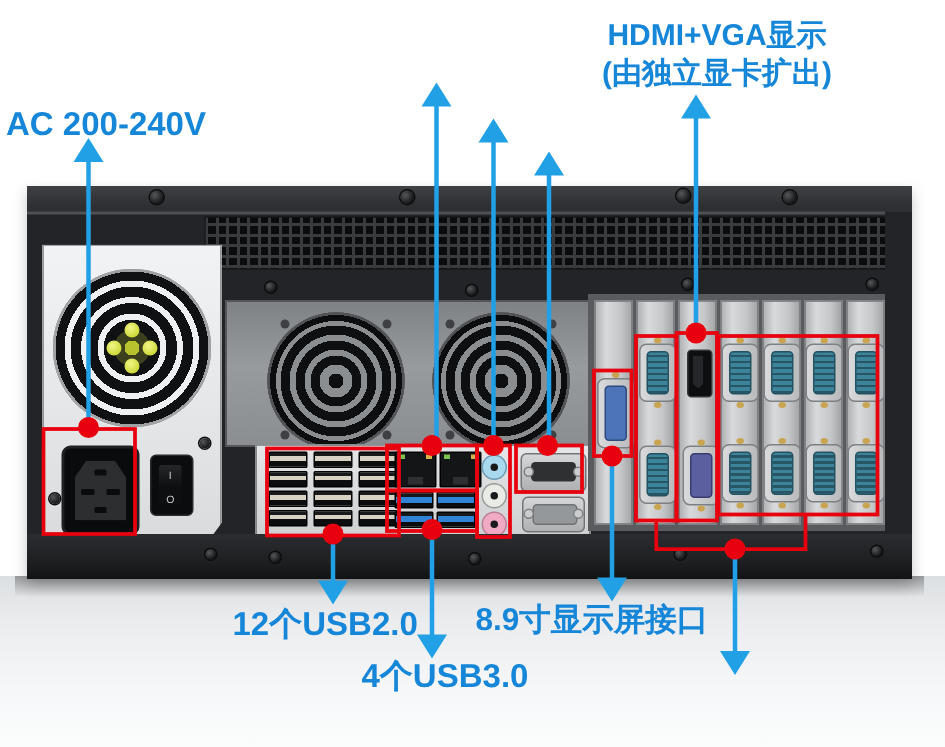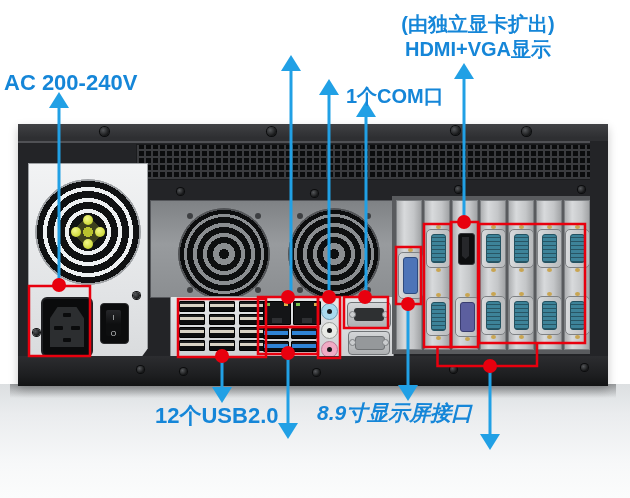--- a/index.html
+++ b/index.html
@@ -121,21 +121,21 @@
   
   .lbl{position:absolute;color:#1586d8;font-weight:700;white-space:nowrap;
        font-size:21px;letter-spacing:0;}
   .lbl-ac{left:4px;top:70px;font-size:22px;}
   .lbl-lan{left:231px;top:30px;font-size:20px;}
   .lbl-audio{left:266px;top:55px;font-size:20px;letter-spacing:5px;}
   .lbl-com1{left:346px;top:83px;font-size:20px;}
   .lbl-gpu{left:396px;top:12px;width:164px;text-align:center;font-size:20px;line-height:25px;}
   .lbl-usb2{left:155px;top:401px;font-size:22px;}
   .lbl-usb3{left:241px;top:436px;font-size:22px;}
-  .lbl-disp{left:317px;top:399px;font-size:21px;font-style:italic;}
+  .lbl-disp{left:317px;top:399px;font-size:21px;}
   .lbl-com10{left:438px;top:449px;font-size:22px;}
 </style>
 </head>
 <body>
 
 <div class="stage">
 
   <div class="floor"></div>
   <div class="floor-shadow"></div>
 
@@ -371,21 +371,21 @@
       <circle cx="288" cy="353" r="7"></circle>
       <circle cx="329" cy="297" r="7"></circle>
       <circle cx="365" cy="297" r="7"></circle>
       <circle cx="408" cy="304" r="7"></circle>
       <circle cx="464" cy="222" r="7"></circle>
       <circle cx="490" cy="366" r="7"></circle>
     </g>
   </svg>
 
   <div class="lbl lbl-ac">AC 200-240V</div>
-  <div class="lbl lbl-com1">1个COM口</div>
   <div class="lbl lbl-gpu">
+    <div>HDMI+VGA显示</div>
     <div>(由独立显卡扩出)</div>
-    <div>HDMI+VGA显示</div>
   </div>
   <div class="lbl lbl-usb2">12个USB2.0</div>
+  <div class="lbl lbl-usb3">4个USB3.0</div>
   <div class="lbl lbl-disp">8.9寸显示屏接口</div>
 
 </div>
 
 </body></html>

